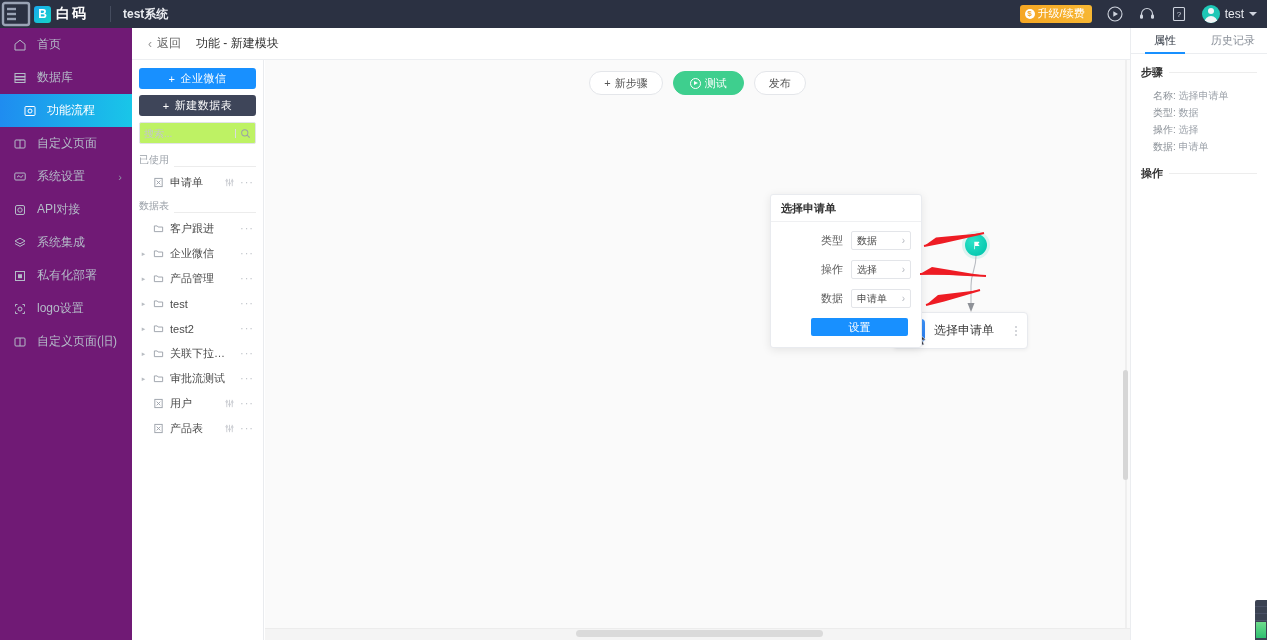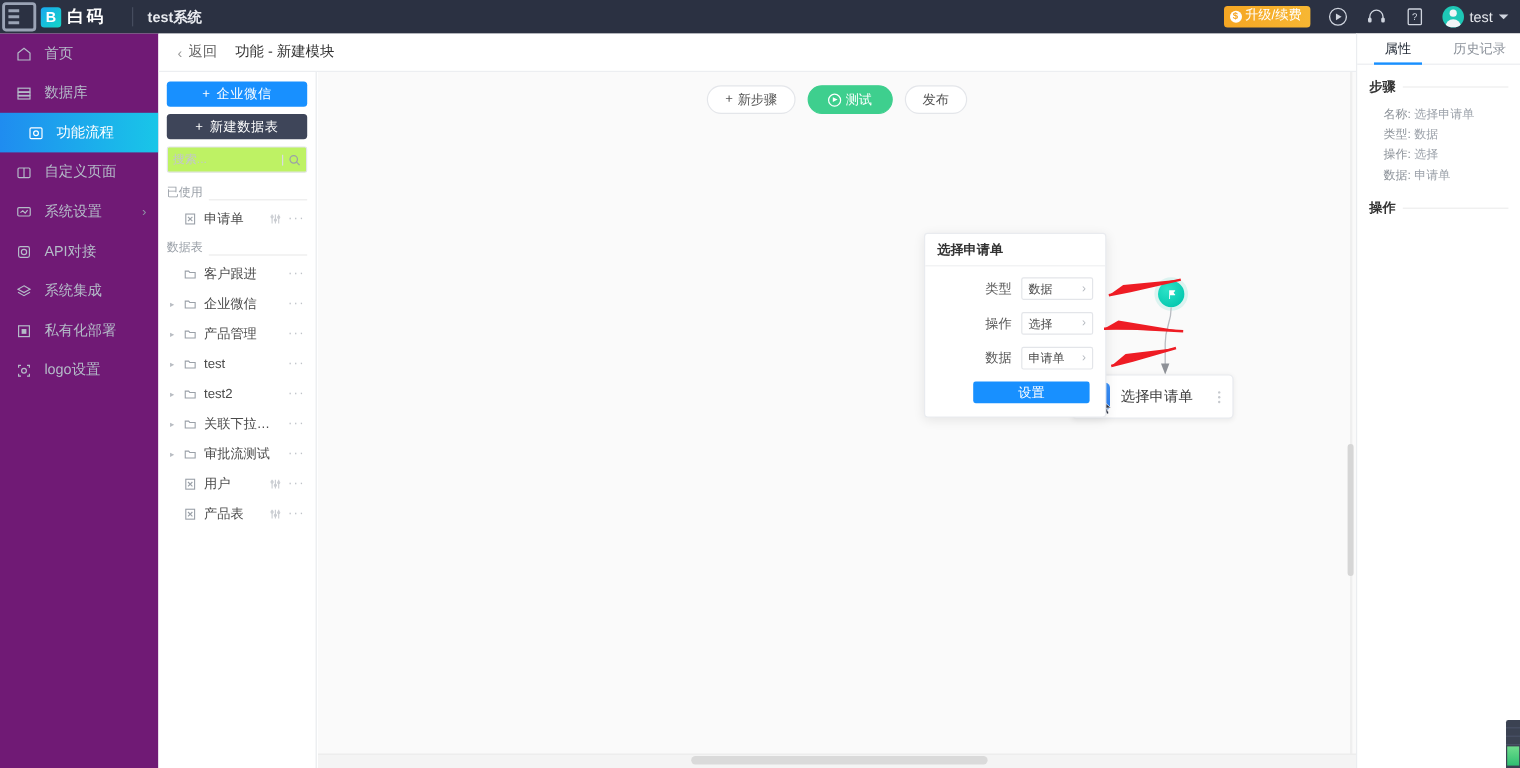--- a/index.html
+++ b/index.html
@@ -384,20 +384,29 @@
       <span class="nav-label">私有化部署</span>
     </div>
     <div class="nav-item">
       <span class="nav-ico">
         <svg viewBox="0 0 14 14" fill="none" stroke="currentColor" stroke-width="1">
             <path d="M2.5 4.5 V2.5 H4.5 M9.5 2.5 H11.5 V4.5 M11.5 9.5 V11.5 H9.5 M4.5 11.5 H2.5 V9.5"></path>
             <circle cx="7" cy="7" r="2"></circle>
           </svg>
       </span>
       <span class="nav-label">logo设置</span>
+    </div>
+    <div class="nav-item">
+      <span class="nav-ico">
+        <svg viewBox="0 0 14 14" fill="none" stroke="currentColor" stroke-width="1">
+            <rect x="2" y="3" width="10" height="8" rx="1"></rect>
+            <line x1="7" y1="3" x2="7" y2="11"></line>
+          </svg>
+      </span>
+      <span class="nav-label">自定义页面(旧)</span>
     </div>
   </div>
 
   <div class="breadcrumb">
     <span class="bc-back">
       <span class="bc-chev">‹</span>
       <span>返回</span>
     </span>
     <span class="bc-title">功能 - 新建模块</span>
   </div>

